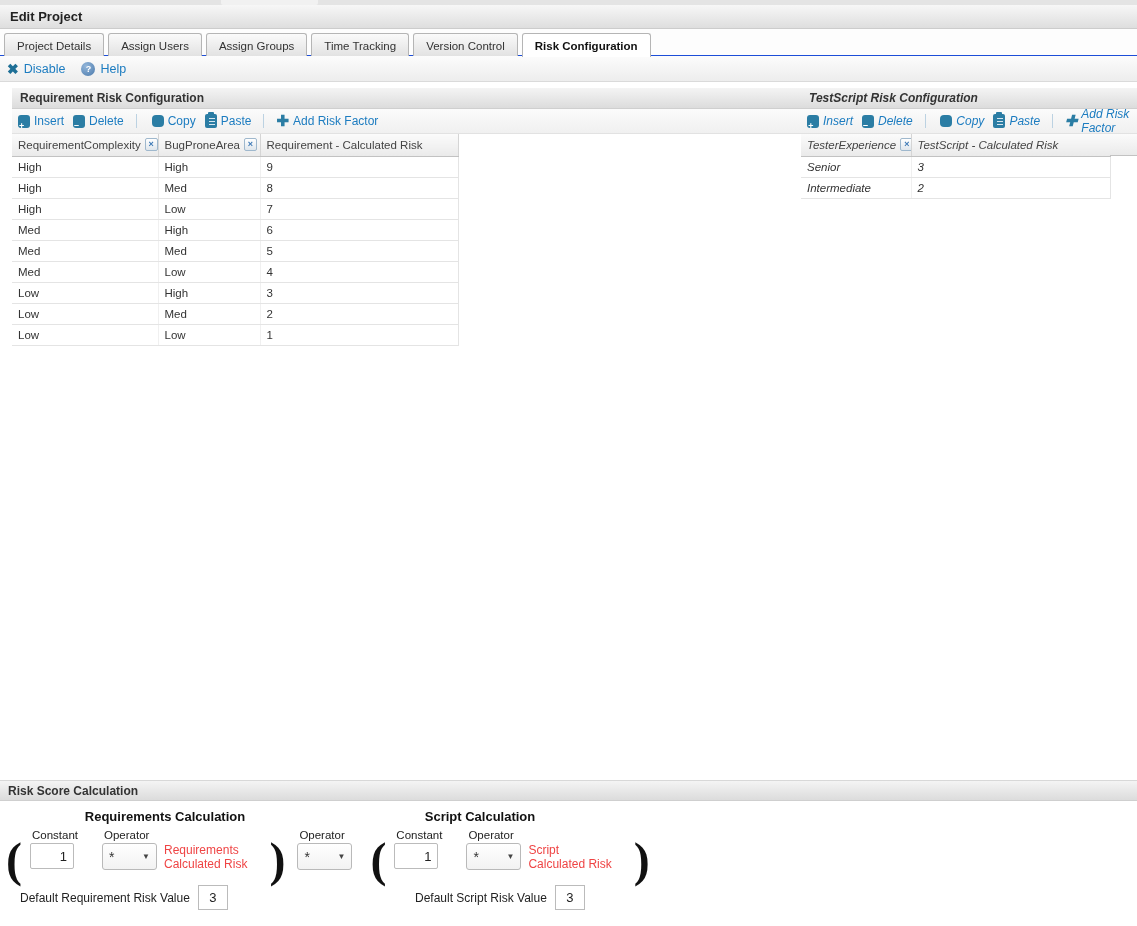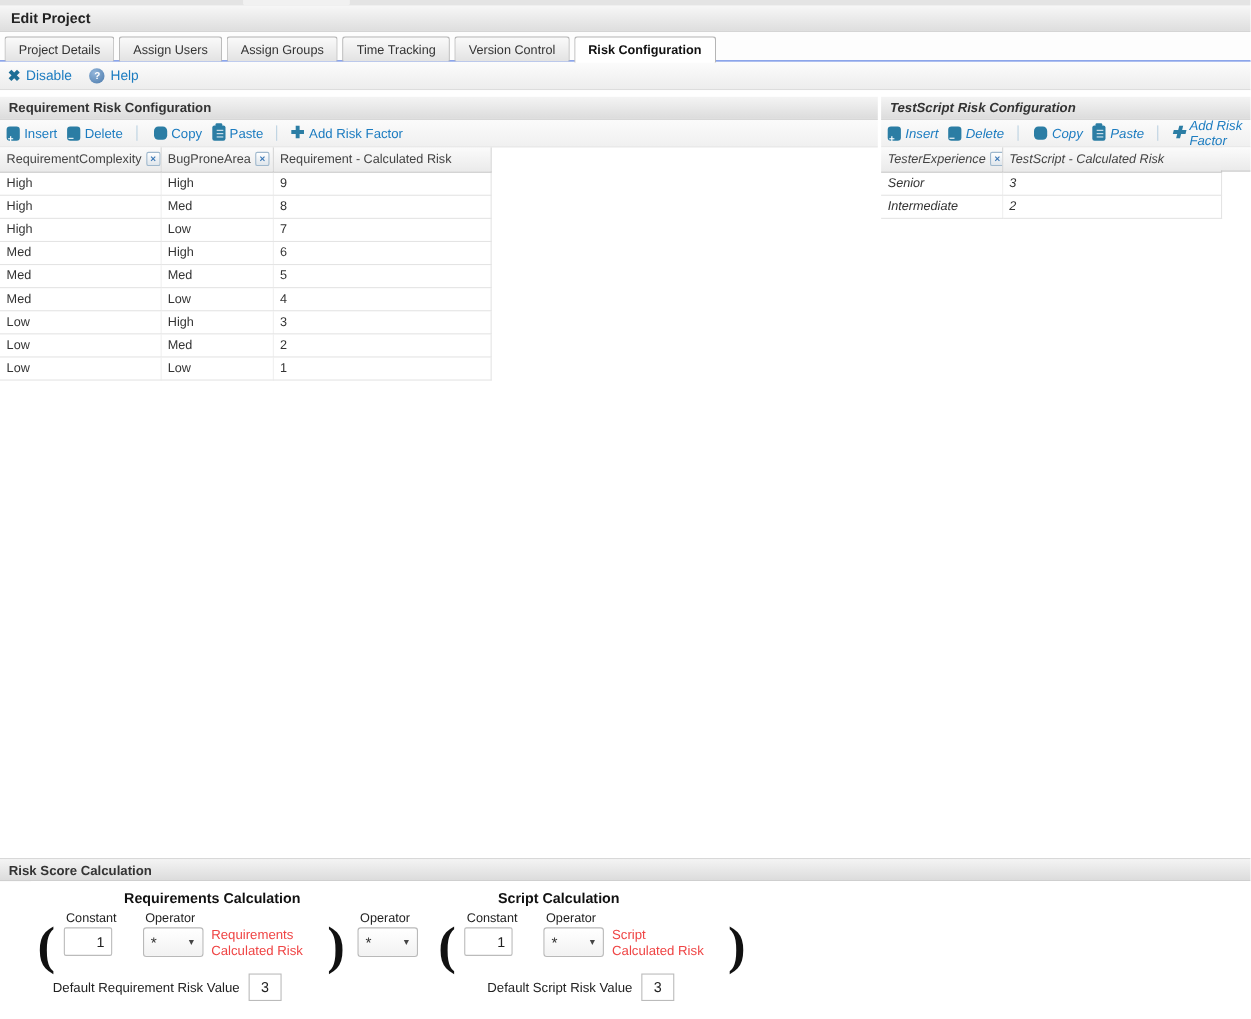--- a/index.html
+++ b/index.html
@@ -29,21 +29,21 @@
     border-bottom:1px solid #dadada; display:flex; align-items:center; padding:0 7px; gap:16px; }
   .action { display:flex; align-items:center; gap:5px; color:#1c7cc0; font-size:12.5px; cursor:pointer; }
   .ic-disable { color:#1e6f96; font-size:14px; font-weight:bold; line-height:14px; }
   .ic-help { width:14px; height:14px; border-radius:50%;
     background:radial-gradient(circle at 35% 30%, #93b6da, #4a79ab); color:#fff;
     font-size:9px; font-weight:bold; text-align:center; line-height:14px; }
 
   
   .content { position:relative; height:698px; background:#fff; }
   .panel { position:absolute; top:6px; }
-  .panel-left  { left:0; width:798px; }
+  .panel-left  { left:12px; width:798px; }
   .panel-right { left:801px; width:336px;font-style:italic; }
   .panel-header { height:21px; line-height:20px; padding:0 8px;
     background:linear-gradient(#f4f4f4,#dcdcdc); border-bottom:1px solid #cfcfcf;
     font-weight:bold; font-size:12px; color:#333; }
   .panel-toolbar { height:25px; background:linear-gradient(#fbfbfb,#f0f0f0);
     border-bottom:1px solid #e2e2e2; display:flex; align-items:center; padding:0 6px; gap:9px; }
   .tool { display:flex; align-items:center; gap:4px; color:#1c7cc0; font-size:12px; cursor:pointer; }
   .tool-sep { width:1px; height:14px; background:#bcd2e2; margin:0 3px; }
 
   
@@ -74,21 +74,21 @@
   .col-close { display:inline-block; width:13px; height:13px; border:1px solid #9fb8cd;
     border-radius:2px; background:linear-gradient(#ffffff,#dfe6ec); color:#3a77b5;
     font-size:9px; font-weight:bold; line-height:11px; text-align:center; cursor:pointer; flex:0 0 auto; }
   .header-filler { position:absolute; left:309px; top:0; width:27px; height:22px;
     background:linear-gradient(#fbfbfb,#eaeaea); border-bottom:1px solid #c2c2c2; }
 
   
   .calc-header { height:21px; line-height:20px; padding:0 8px;
     background:linear-gradient(#f4f4f4,#dcdcdc); border-top:1px solid #d8d8d8;
     border-bottom:1px solid #cfcfcf; font-weight:bold; font-size:12px; color:#333; }
-  .calc-body { position:relative; height:124px; background:#fff;margin-left:28px; }
+  .calc-body { position:relative; height:124px; background:#fff; }
   .calc-title { position:absolute; top:8px; font-size:13px; font-weight:bold; color:#111;
     text-align:center; }
   .calc-title.req { left:60px; width:210px; }
   .calc-title.script { left:385px; width:190px; }
   .formula { position:absolute; left:6px; top:28px; display:flex; align-items:flex-start; }
   .paren { font-family:"Liberation Serif", serif; font-weight:bold; font-size:48px;
     line-height:58px; color:#111; margin-top:2px; }
   .stack { display:flex; flex-direction:column; gap:2px;justify-content:center; }
   .stack .lbl { font-size:11.5px; color:#222; padding-left:2px; }
   .num-input { width:44px; height:26px; border:1px solid #bbb; border-radius:2px;

